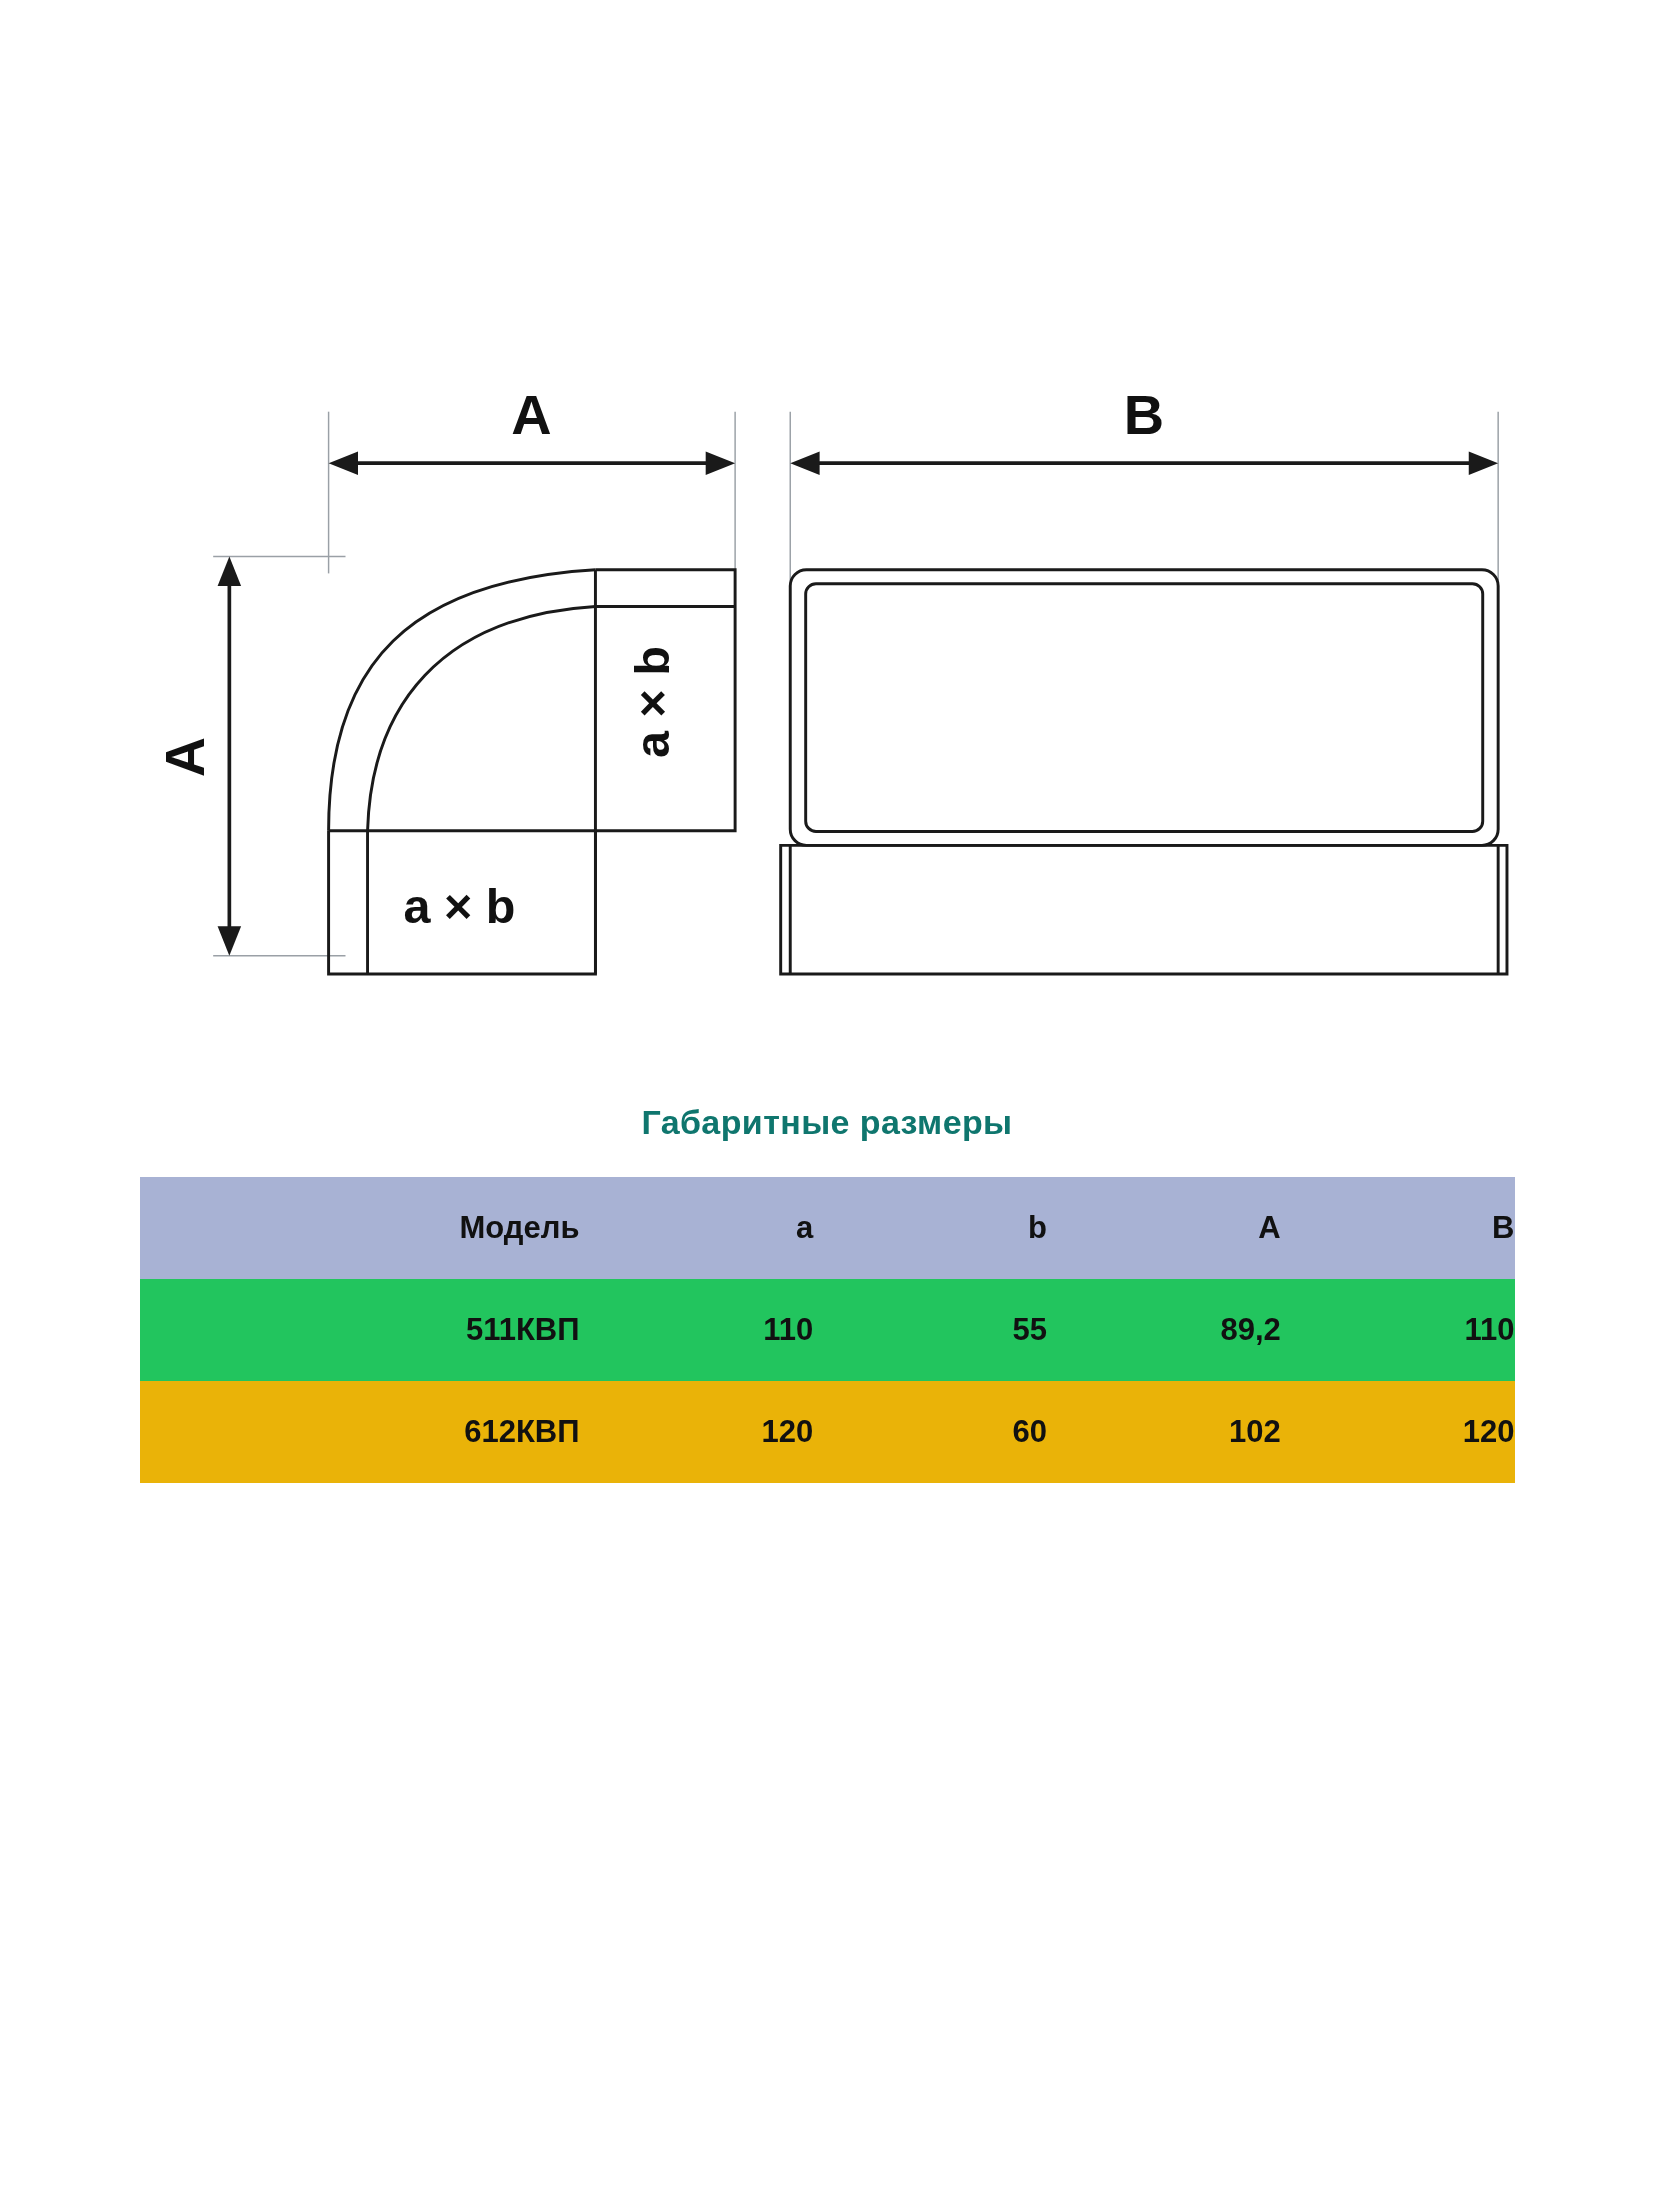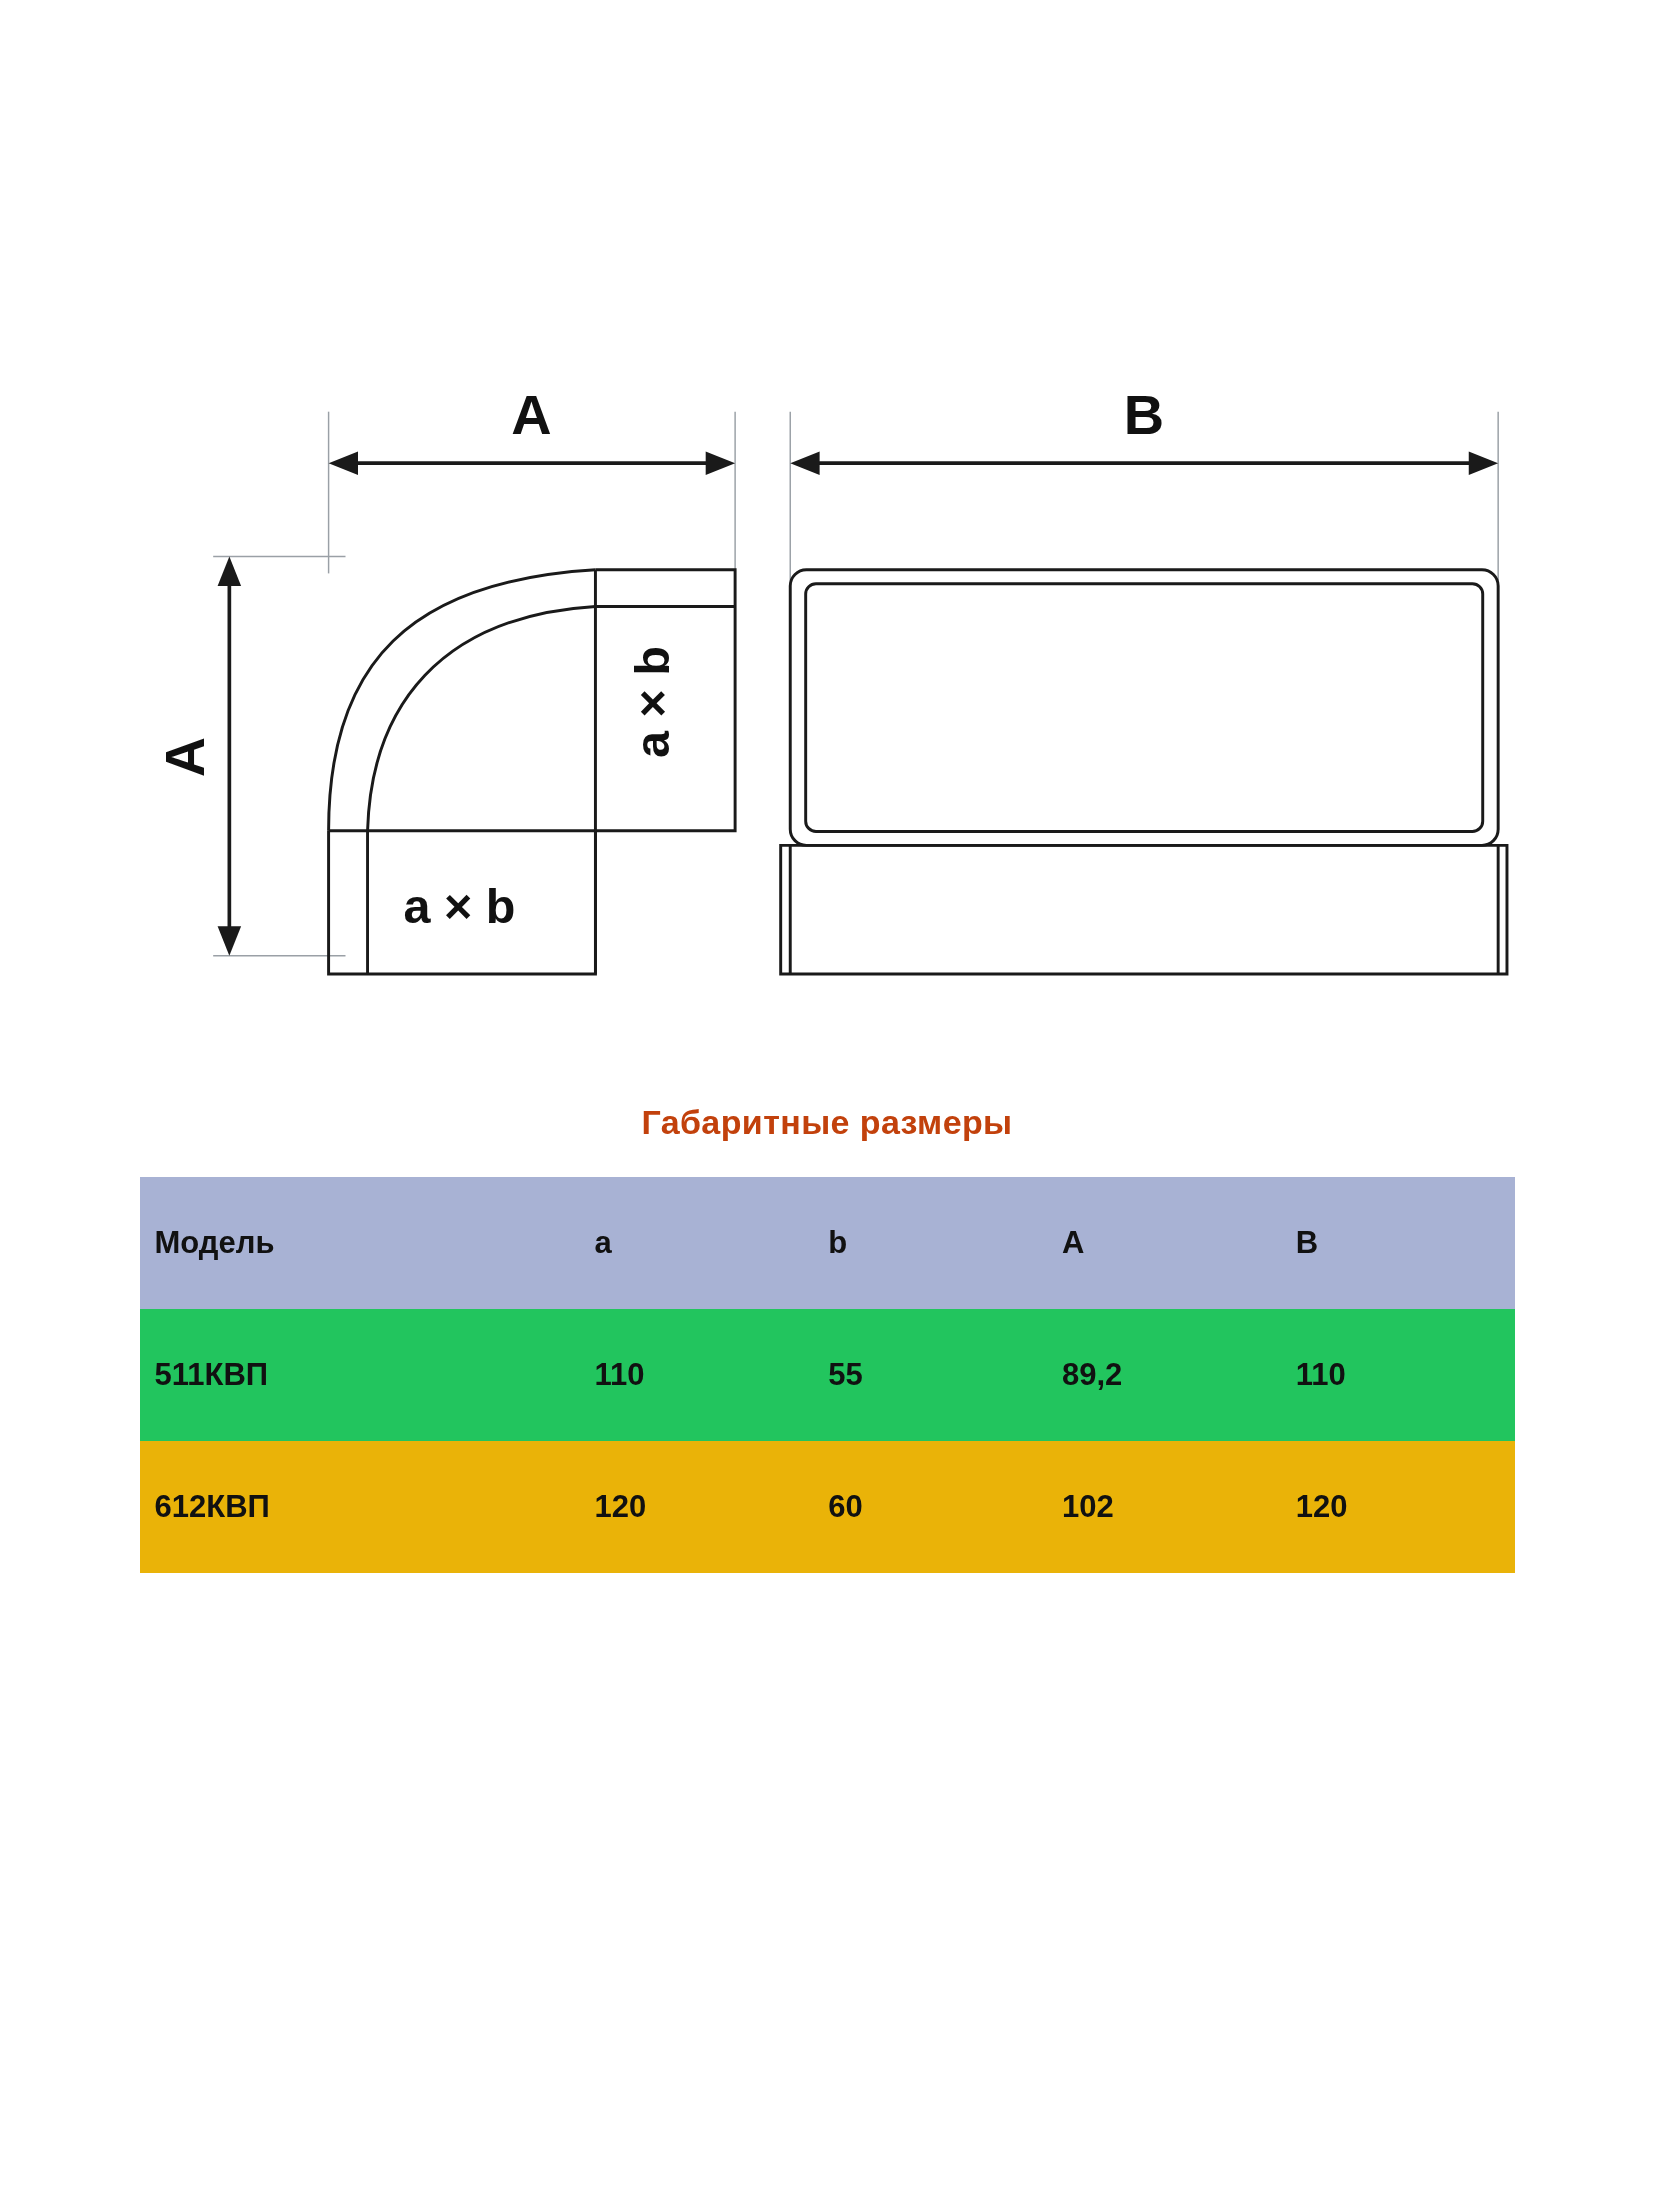--- a/index.html
+++ b/index.html
@@ -33,38 +33,38 @@
     position: absolute;
     left: 0;
     top: 1103px;
     width: 1654px;
   }
   #table-title {
     text-align: center;
     font-size: 34px;
     font-weight: bold;
     letter-spacing: 0.4px;
-    color: #c2410c;
+    color: #0f766e;
     margin: 0 0 35px 0;
   }
   table.dims {
     border-collapse: collapse;
     width: 1375px;
     margin: 0 auto;
     table-layout: fixed;
   }
   table.dims th,
   table.dims td {
-    text-align: left;
+    text-align: right;
     font-size: 31px;
     font-weight: bold;
     color: #111111;
     height: 102px;
     vertical-align: middle;
-    padding: 15px;
+    padding: 0;
   }
   table.dims thead tr {
     background: #a8b2d4;
   }
   table.dims tbody tr.alt {
     background: #eab308;
   }
   table.dims tbody tr.plain {
     background: #22c55e;
   }

